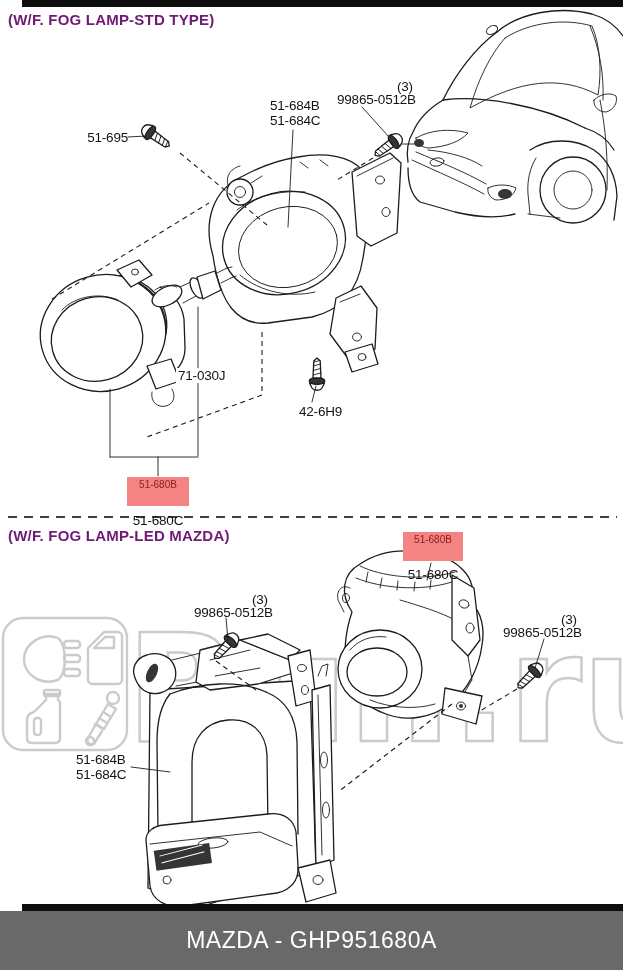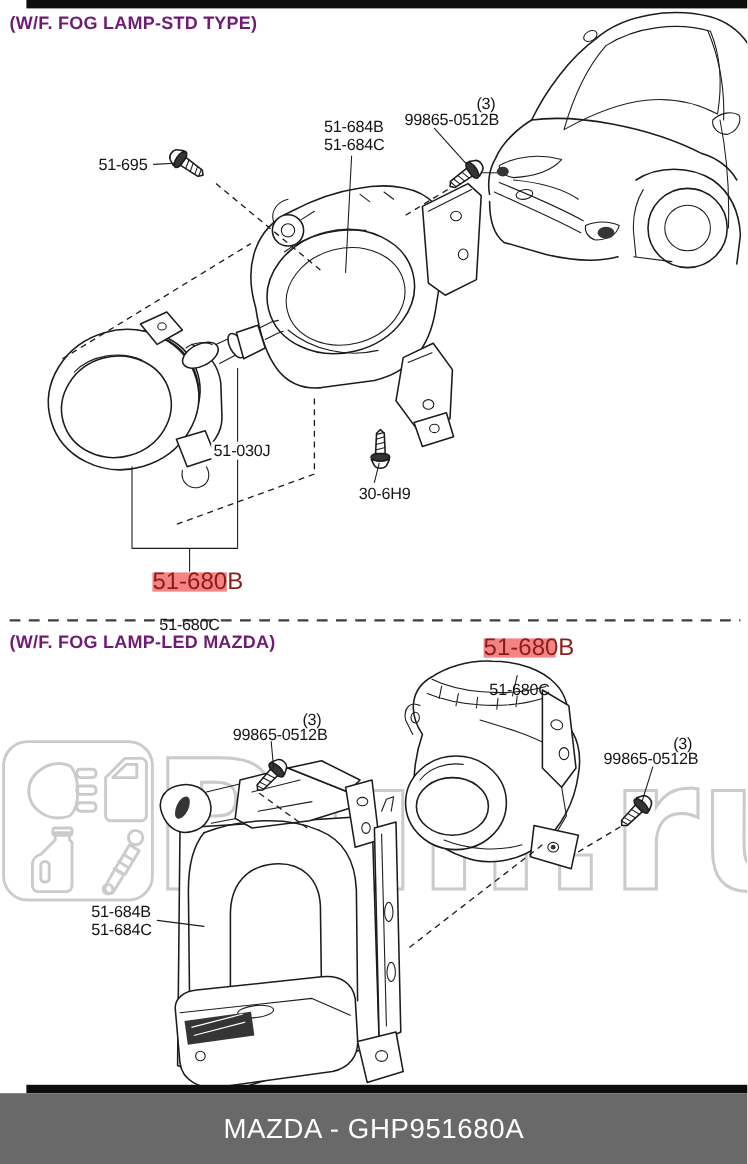--- a/index.html
+++ b/index.html
@@ -4,25 +4,25 @@
 <style>
   html,body{margin:0;padding:0;background:#fff;}
   .page{position:relative;width:623px;height:970px;background:#fff;overflow:hidden;
         font-family:"Liberation Sans",sans-serif;}
   .strip{position:absolute;left:22px;right:0;height:7px;background:#0d0d0d;}
   .strip.top{top:0;}
   .strip.bottom{top:904px;}
   .sec-title{position:absolute;font-size:15px;font-weight:bold;color:#701a75;
              letter-spacing:0.2px;white-space:nowrap;}
   .lbl{position:absolute;font-size:13.5px;color:#141414;white-space:nowrap;letter-spacing:-0.2px;}
-  .lbl.r{}
+  .lbl.r{text-align:right;}
   .lbl.c{text-align:center;margin-top:20px;}
   .lbl.mask{background:#fff;padding:0 2px;}
   .tag{position:absolute;background:var(--c-highlight_bg,#f48383);color:var(--c-highlight_text,#8c1c1c);
-       font-size:20px;height:16px;line-height:16px;text-align:center;white-space:nowrap;}
+       font-size:10px;height:29px;line-height:16px;text-align:center;white-space:nowrap;}
   .footer{position:absolute;top:911px;left:0;width:623px;height:59px;
           background:var(--c-footer_bg,#696969);display:flex;align-items:center;justify-content:center;
           gap:30px;color:#ffffff;font-size:23px;letter-spacing:0.5px;}
   svg.canvas{position:absolute;left:0;top:0;}
   svg .ln{stroke:var(--c-line,#1c1c1c);fill:none;stroke-width:1.3;stroke-linejoin:round;stroke-linecap:round;}
   svg .lnf{stroke:var(--c-line,#1c1c1c);fill:#ffffff;stroke-width:1.3;stroke-linejoin:round;}
   svg .thin{stroke-width:0.9;}
   svg .dash{stroke:var(--c-line,#1c1c1c);fill:none;stroke-width:1.1;stroke-dasharray:5 4;}
   svg .div{stroke:#3f3f3f;stroke-width:2;stroke-dasharray:9 7;fill:none;}
   svg .dk{fill:#353535;stroke:none;}
@@ -217,22 +217,22 @@
     </g>
   </svg>
 
   <div class="sec-title" style="left:8px;top:11px;">(W/F. FOG LAMP-STD TYPE)</div>
 
   <div class="lbl r" style="left:82px;top:130px;width:46px;">51-695</div>
   <div class="lbl" style="left:270px;top:98px;">51-684B</div>
   <div class="lbl" style="left:270px;top:113px;">51-684C</div>
   <div class="lbl" style="left:397px;top:79px;">(3)</div>
   <div class="lbl" style="left:337px;top:92px;">99865-0512B</div>
-  <div class="lbl mask" style="left:176px;top:368px;">51-030J</div>
-  <div class="lbl" style="left:299px;top:404px;">30-6H9</div>
+  <div class="lbl mask" style="left:176px;top:368px;">71-030J</div>
+  <div class="lbl" style="left:299px;top:404px;">42-6H9</div>
   <div class="tag" style="left:127px;top:477px;width:62px;">51-680B</div>
   <div class="lbl c" style="left:127px;top:493px;width:62px;">51-680C</div>
 
   <div class="sec-title" style="left:8px;top:527px;">(W/F. FOG LAMP-LED MAZDA)</div>
 
   <div class="tag" style="left:403px;top:532px;width:60px;">51-680B</div>
   <div class="lbl c" style="left:403px;top:547px;width:60px;">51-680C</div>
   <div class="lbl" style="left:252px;top:592px;">(3)</div>
   <div class="lbl" style="left:194px;top:605px;">99865-0512B</div>
   <div class="lbl" style="left:561px;top:612px;">(3)</div>

